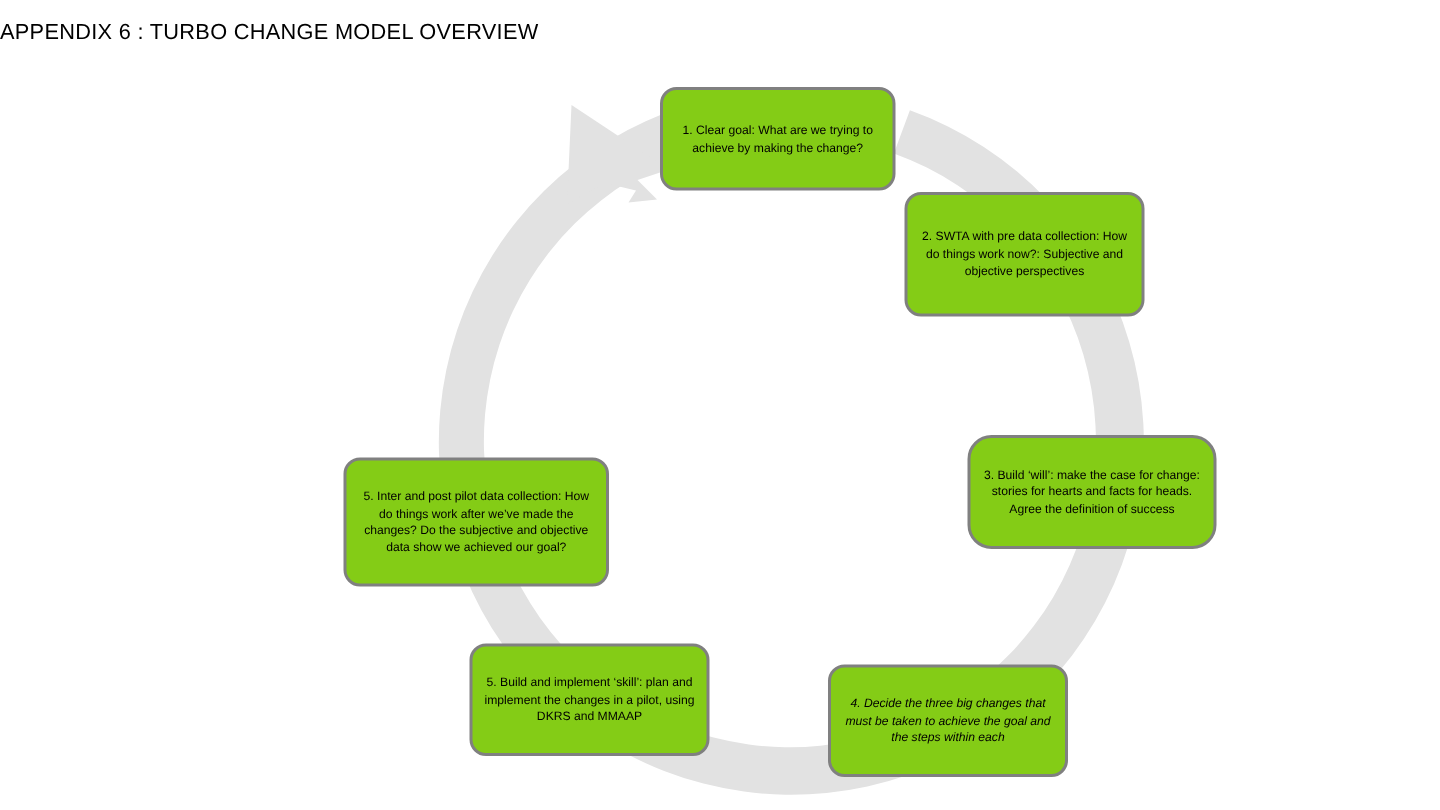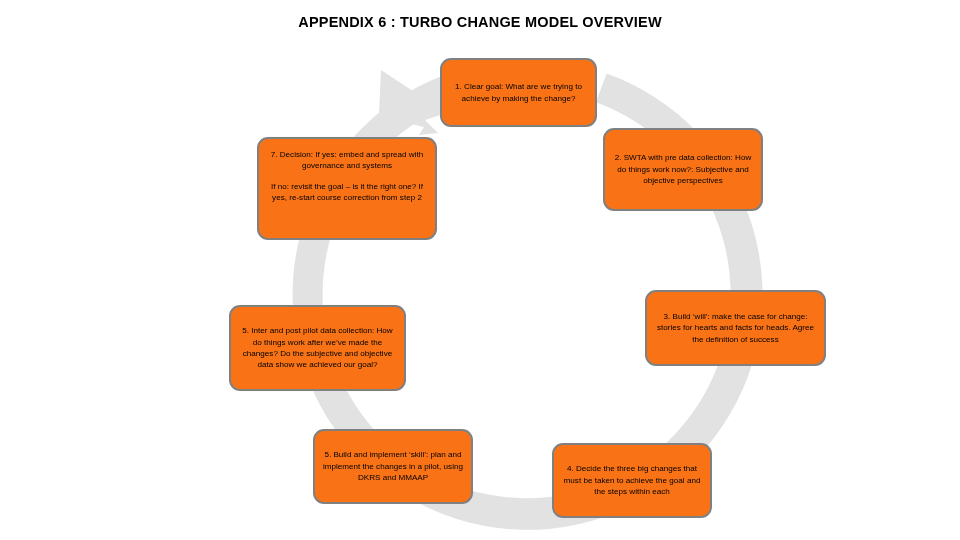--- a/index.html
+++ b/index.html
@@ -23,43 +23,43 @@
     height: 540px;
     background: #ffffff;
   }
 
   
   #title {
     position: absolute;
     left: 0;
     top: 14px;
     width: 960px;
-    text-align: center;
+    text-align: left;
     font-size: 14.5px;
-    font-weight: bold;
+    font-weight: normal;
     letter-spacing: 0.2px;
     color: #000000;
     white-space: nowrap;
   }
 
   
   #cycle-arrow {
     position: absolute;
     left: 0;
     top: 0;
     width: 960px;
     height: 540px;
     pointer-events: none;
   }
 
   
   .node {
     position: absolute;
     box-sizing: border-box;
-    background: #f97316;
+    background: #84cc16;
     border: 2.1px solid #808080;
     border-radius: 11px;
     display: flex;
     flex-direction: column;
     align-items: center;
     justify-content: center;
     text-align: center;
     font-size: 8.1px;
     line-height: 1.42;
     color: #000000;
@@ -69,22 +69,22 @@
     margin: 0;
     width: 100%;
   }
   .node p + p {
     margin-top: 9px;
   }
 
   
   #node-1 { left: 440px; top: 58px;  width: 157px; height: 69px; }
   #node-2 { left: 603px; top: 128px; width: 160px; height: 83px; }
-  #node-3 { left: 645px; top: 290px; width: 181px; height: 76px; }
-  #node-4 { left: 552px; top: 443px; width: 160px; height: 75px; }
+  #node-3 { left: 645px; top: 290px; width: 166px; height: 76px; border-radius: 16px; }
+  #node-4 { left: 552px; top: 443px; width: 160px; height: 75px; font-style: italic; }
   #node-5 { left: 313px; top: 429px; width: 160px; height: 75px; }
   #node-6 { left: 229px; top: 305px; width: 177px; height: 86px; }
   #node-7 { left: 257px; top: 137px; width: 180px; height: 103px;
             justify-content: flex-start; padding-top: 10px; }
 </style>
 </head>
 <body>
 
 <div id="slide">
 
@@ -122,18 +122,14 @@
   </div>
 
   <div class="node" id="node-5">
     <p>5.  Build and implement ‘skill’: plan and implement the changes in a pilot, using DKRS and MMAAP</p>
   </div>
 
   <div class="node" id="node-6">
     <p>5. Inter and post pilot data collection: How do things work after we’ve made the changes? Do the subjective and objective data show  we achieved our goal?</p>
   </div>
 
-  <div class="node" id="node-7">
-    <p>7. Decision: If yes: embed  and spread with governance and systems</p>
-    <p>If no: revisit the goal – is it the right one? If yes, re-start course correction from step 2</p>
-  </div>
 
 </div>
 
 </body></html>

